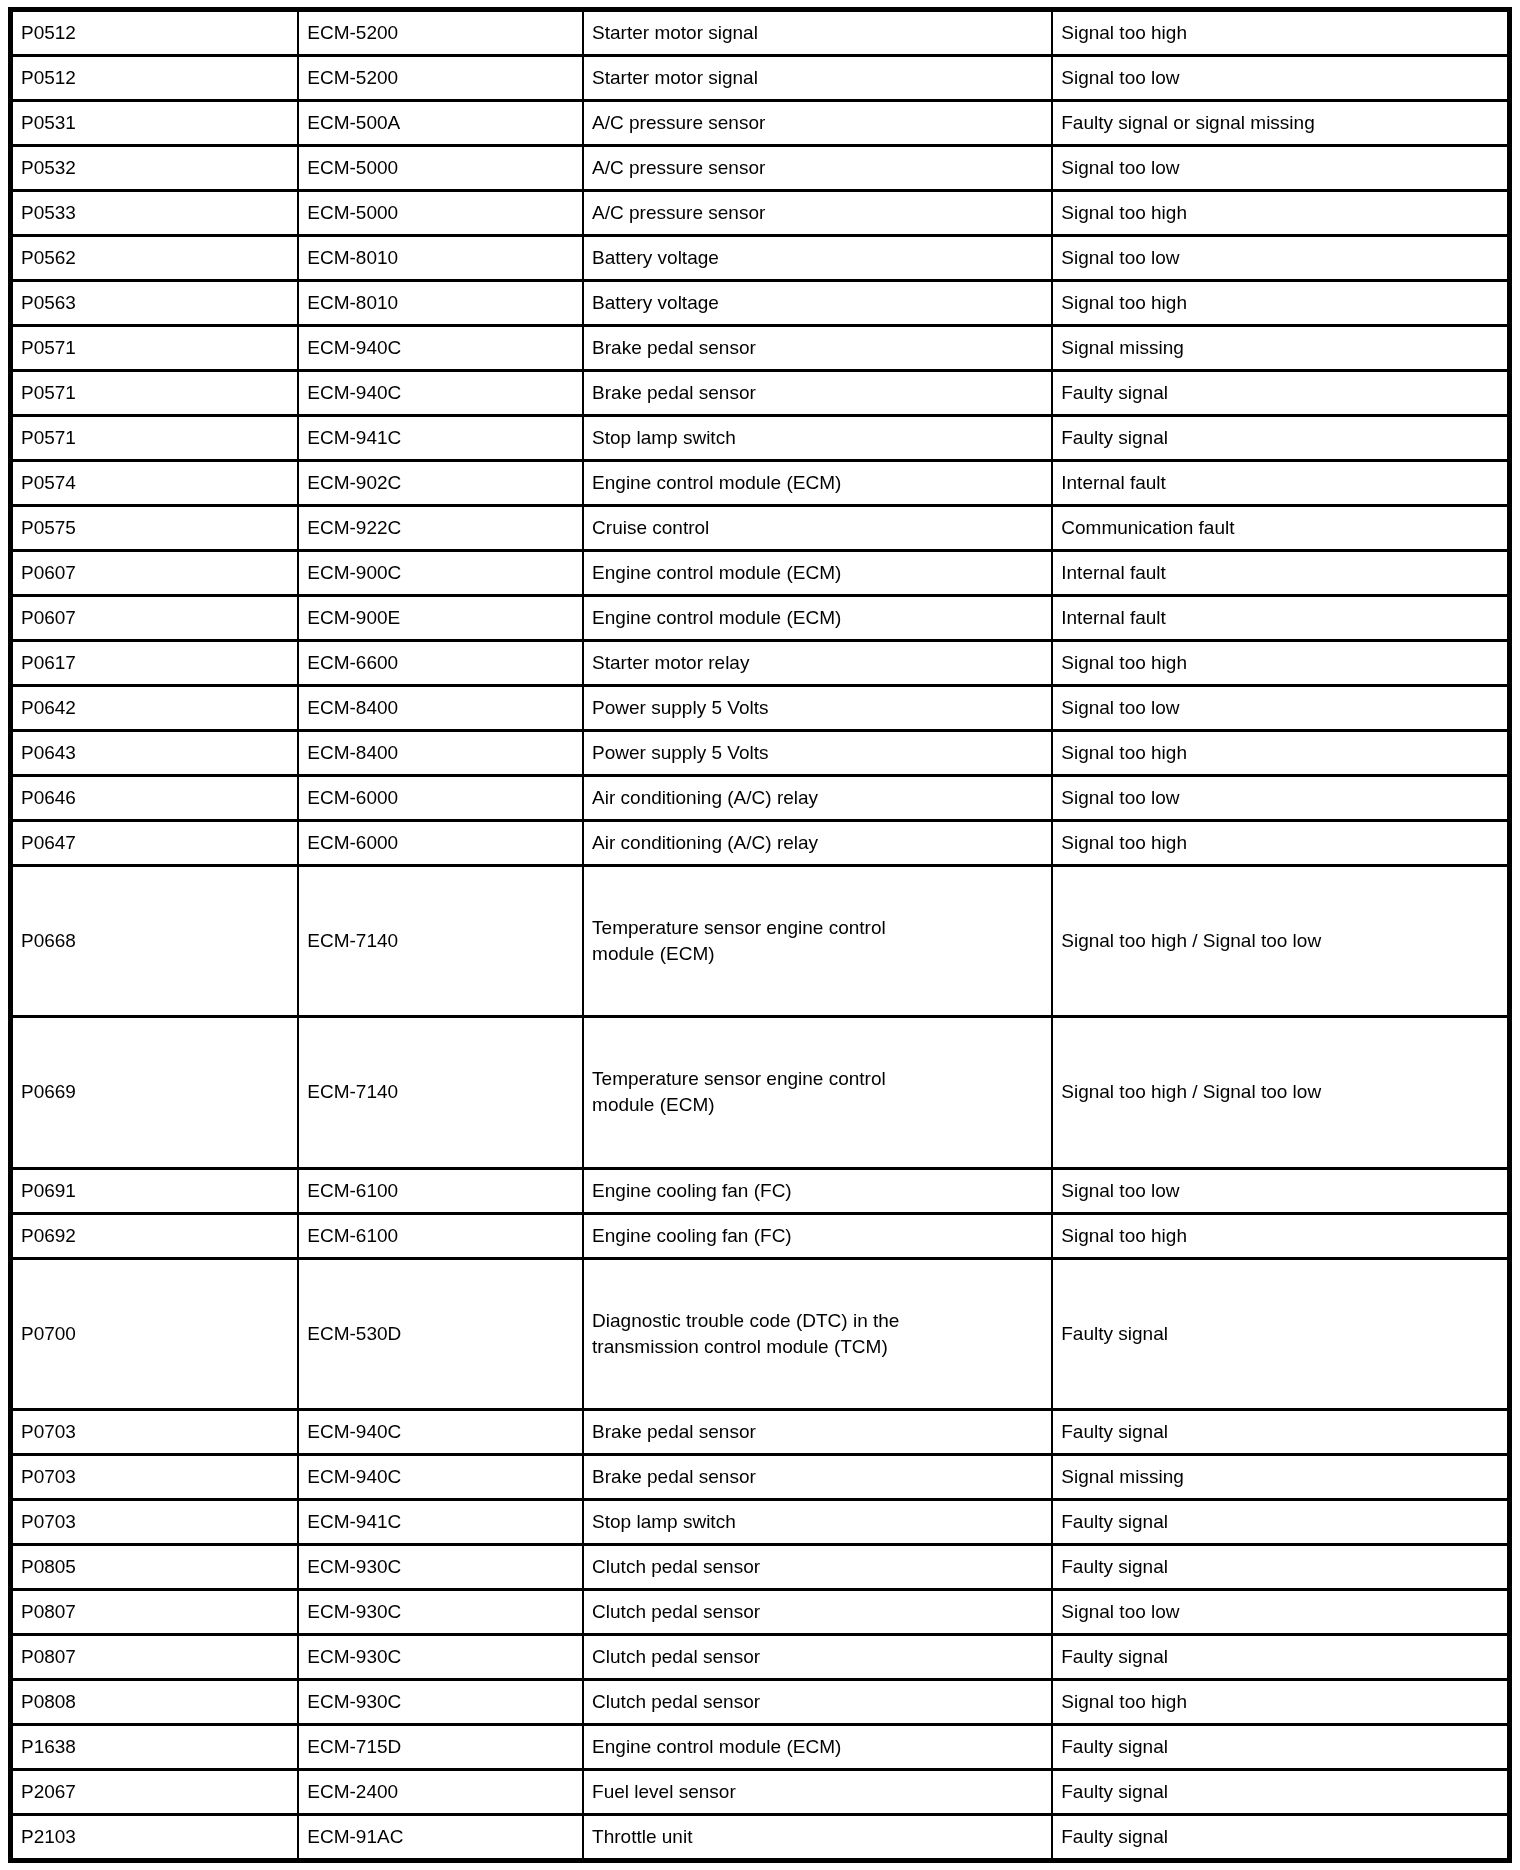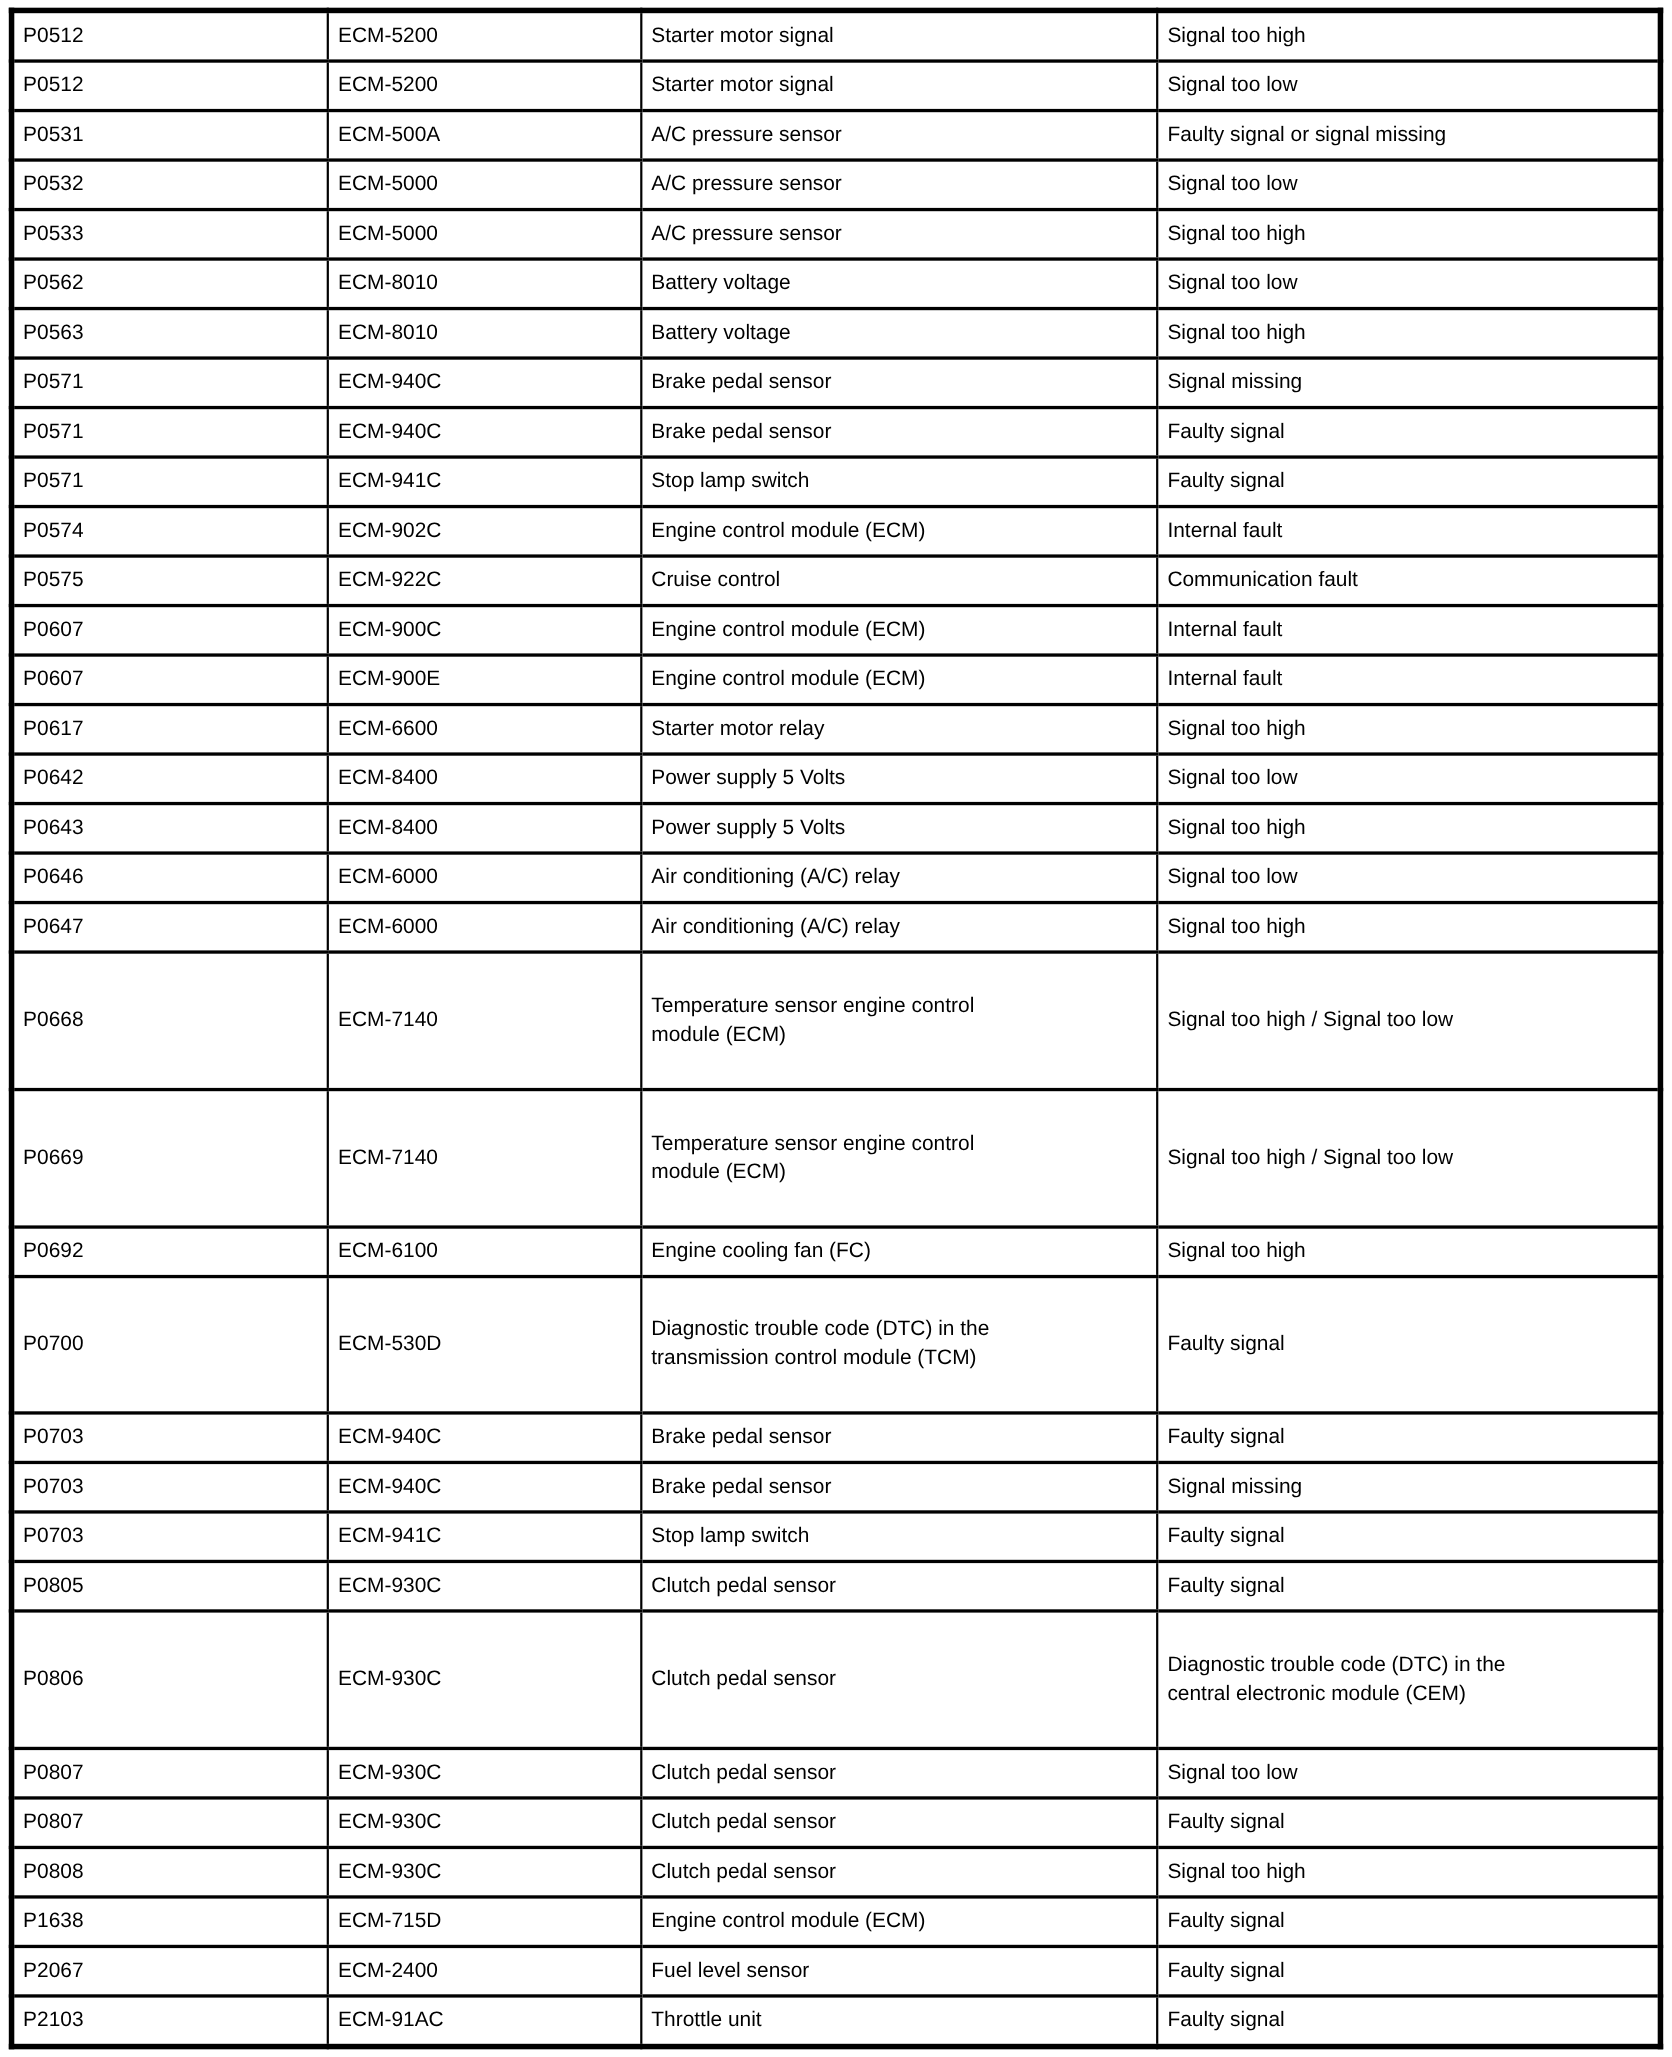--- a/index.html
+++ b/index.html
@@ -171,20 +171,26 @@
         <td>Signal too high / Signal too low</td>
       </tr>
       <tr class="double">
         <td>P0669</td>
         <td>ECM-7140</td>
         <td>Temperature sensor engine control
 module (ECM)</td>
         <td>Signal too high / Signal too low</td>
       </tr>
       <tr class="single">
+        <td>P0691</td>
+        <td>ECM-6100</td>
+        <td>Engine cooling fan (FC)</td>
+        <td>Signal too low</td>
+      </tr>
+      <tr class="single">
         <td>P0692</td>
         <td>ECM-6100</td>
         <td>Engine cooling fan (FC)</td>
         <td>Signal too high</td>
       </tr>
       <tr class="double">
         <td>P0700</td>
         <td>ECM-530D</td>
         <td>Diagnostic trouble code (DTC) in the
 transmission control module (TCM)</td>
@@ -207,27 +213,20 @@
         <td>ECM-941C</td>
         <td>Stop lamp switch</td>
         <td>Faulty signal</td>
       </tr>
       <tr class="single">
         <td>P0805</td>
         <td>ECM-930C</td>
         <td>Clutch pedal sensor</td>
         <td>Faulty signal</td>
       </tr>
-      <tr class="double">
-        <td>P0806</td>
-        <td>ECM-930C</td>
-        <td>Clutch pedal sensor</td>
-        <td>Diagnostic trouble code (DTC) in the
-central electronic module (CEM)</td>
-      </tr>
       <tr class="single">
         <td>P0807</td>
         <td>ECM-930C</td>
         <td>Clutch pedal sensor</td>
         <td>Signal too low</td>
       </tr>
       <tr class="single">
         <td>P0807</td>
         <td>ECM-930C</td>
         <td>Clutch pedal sensor</td>

